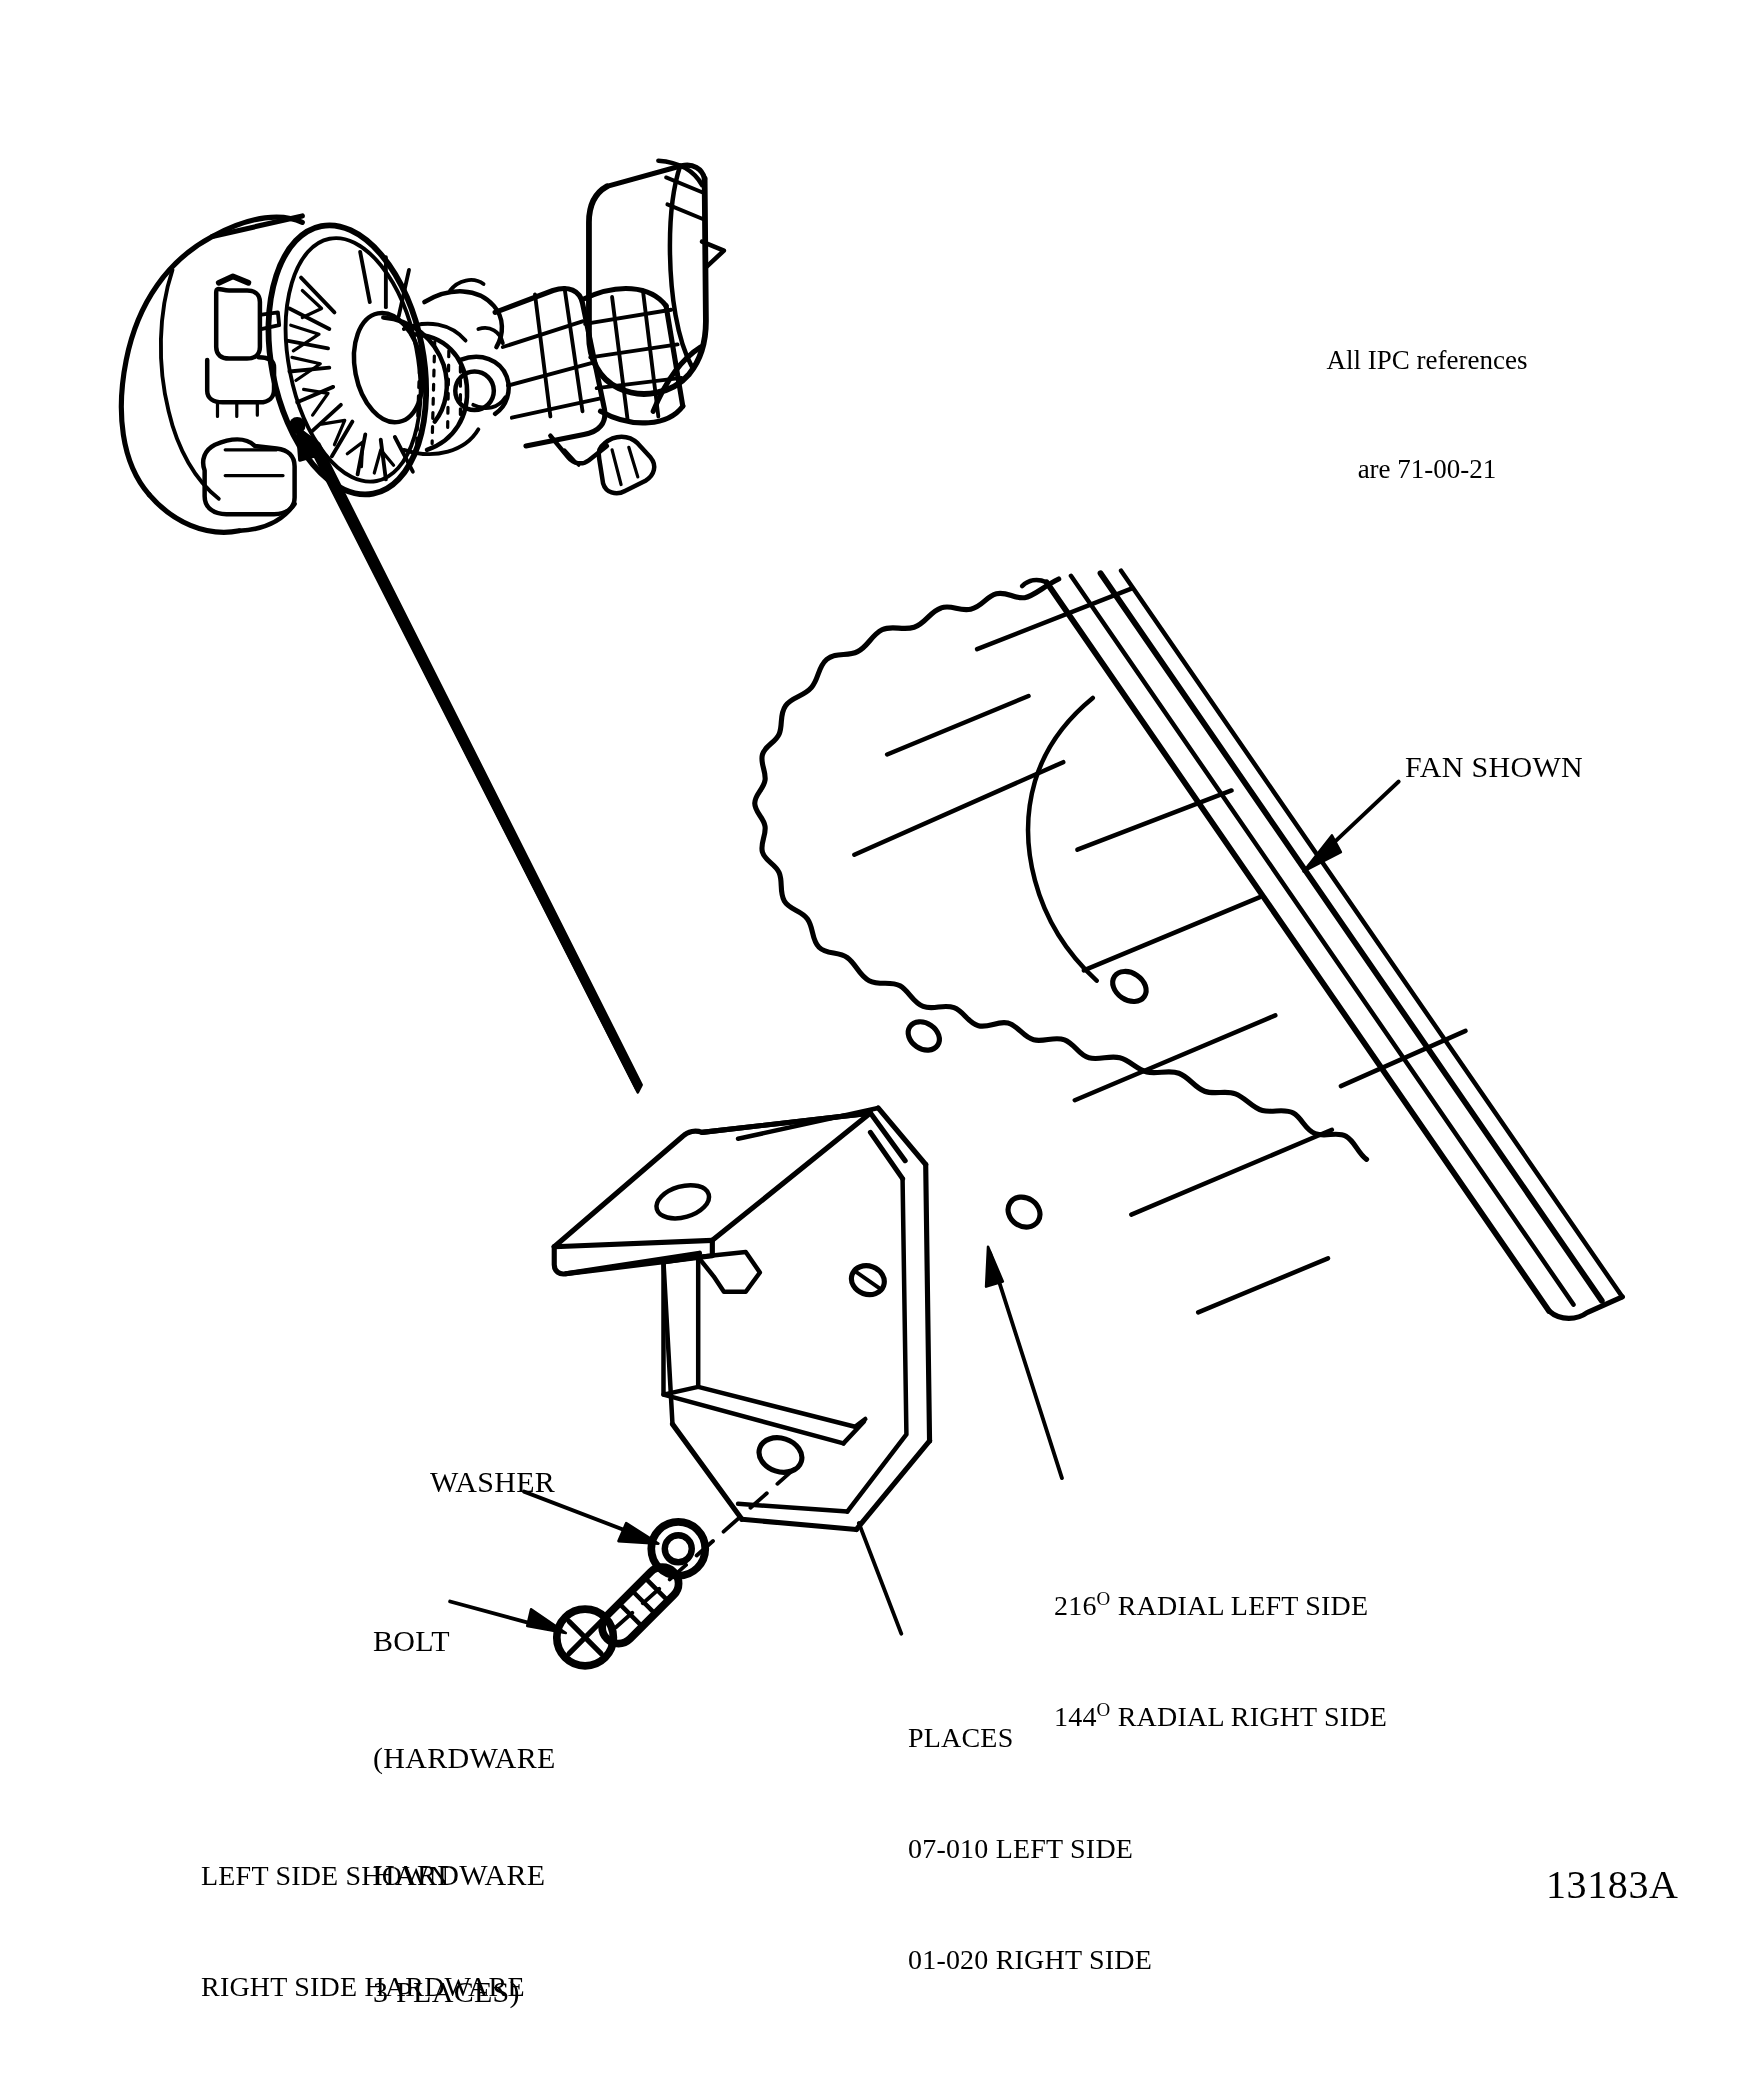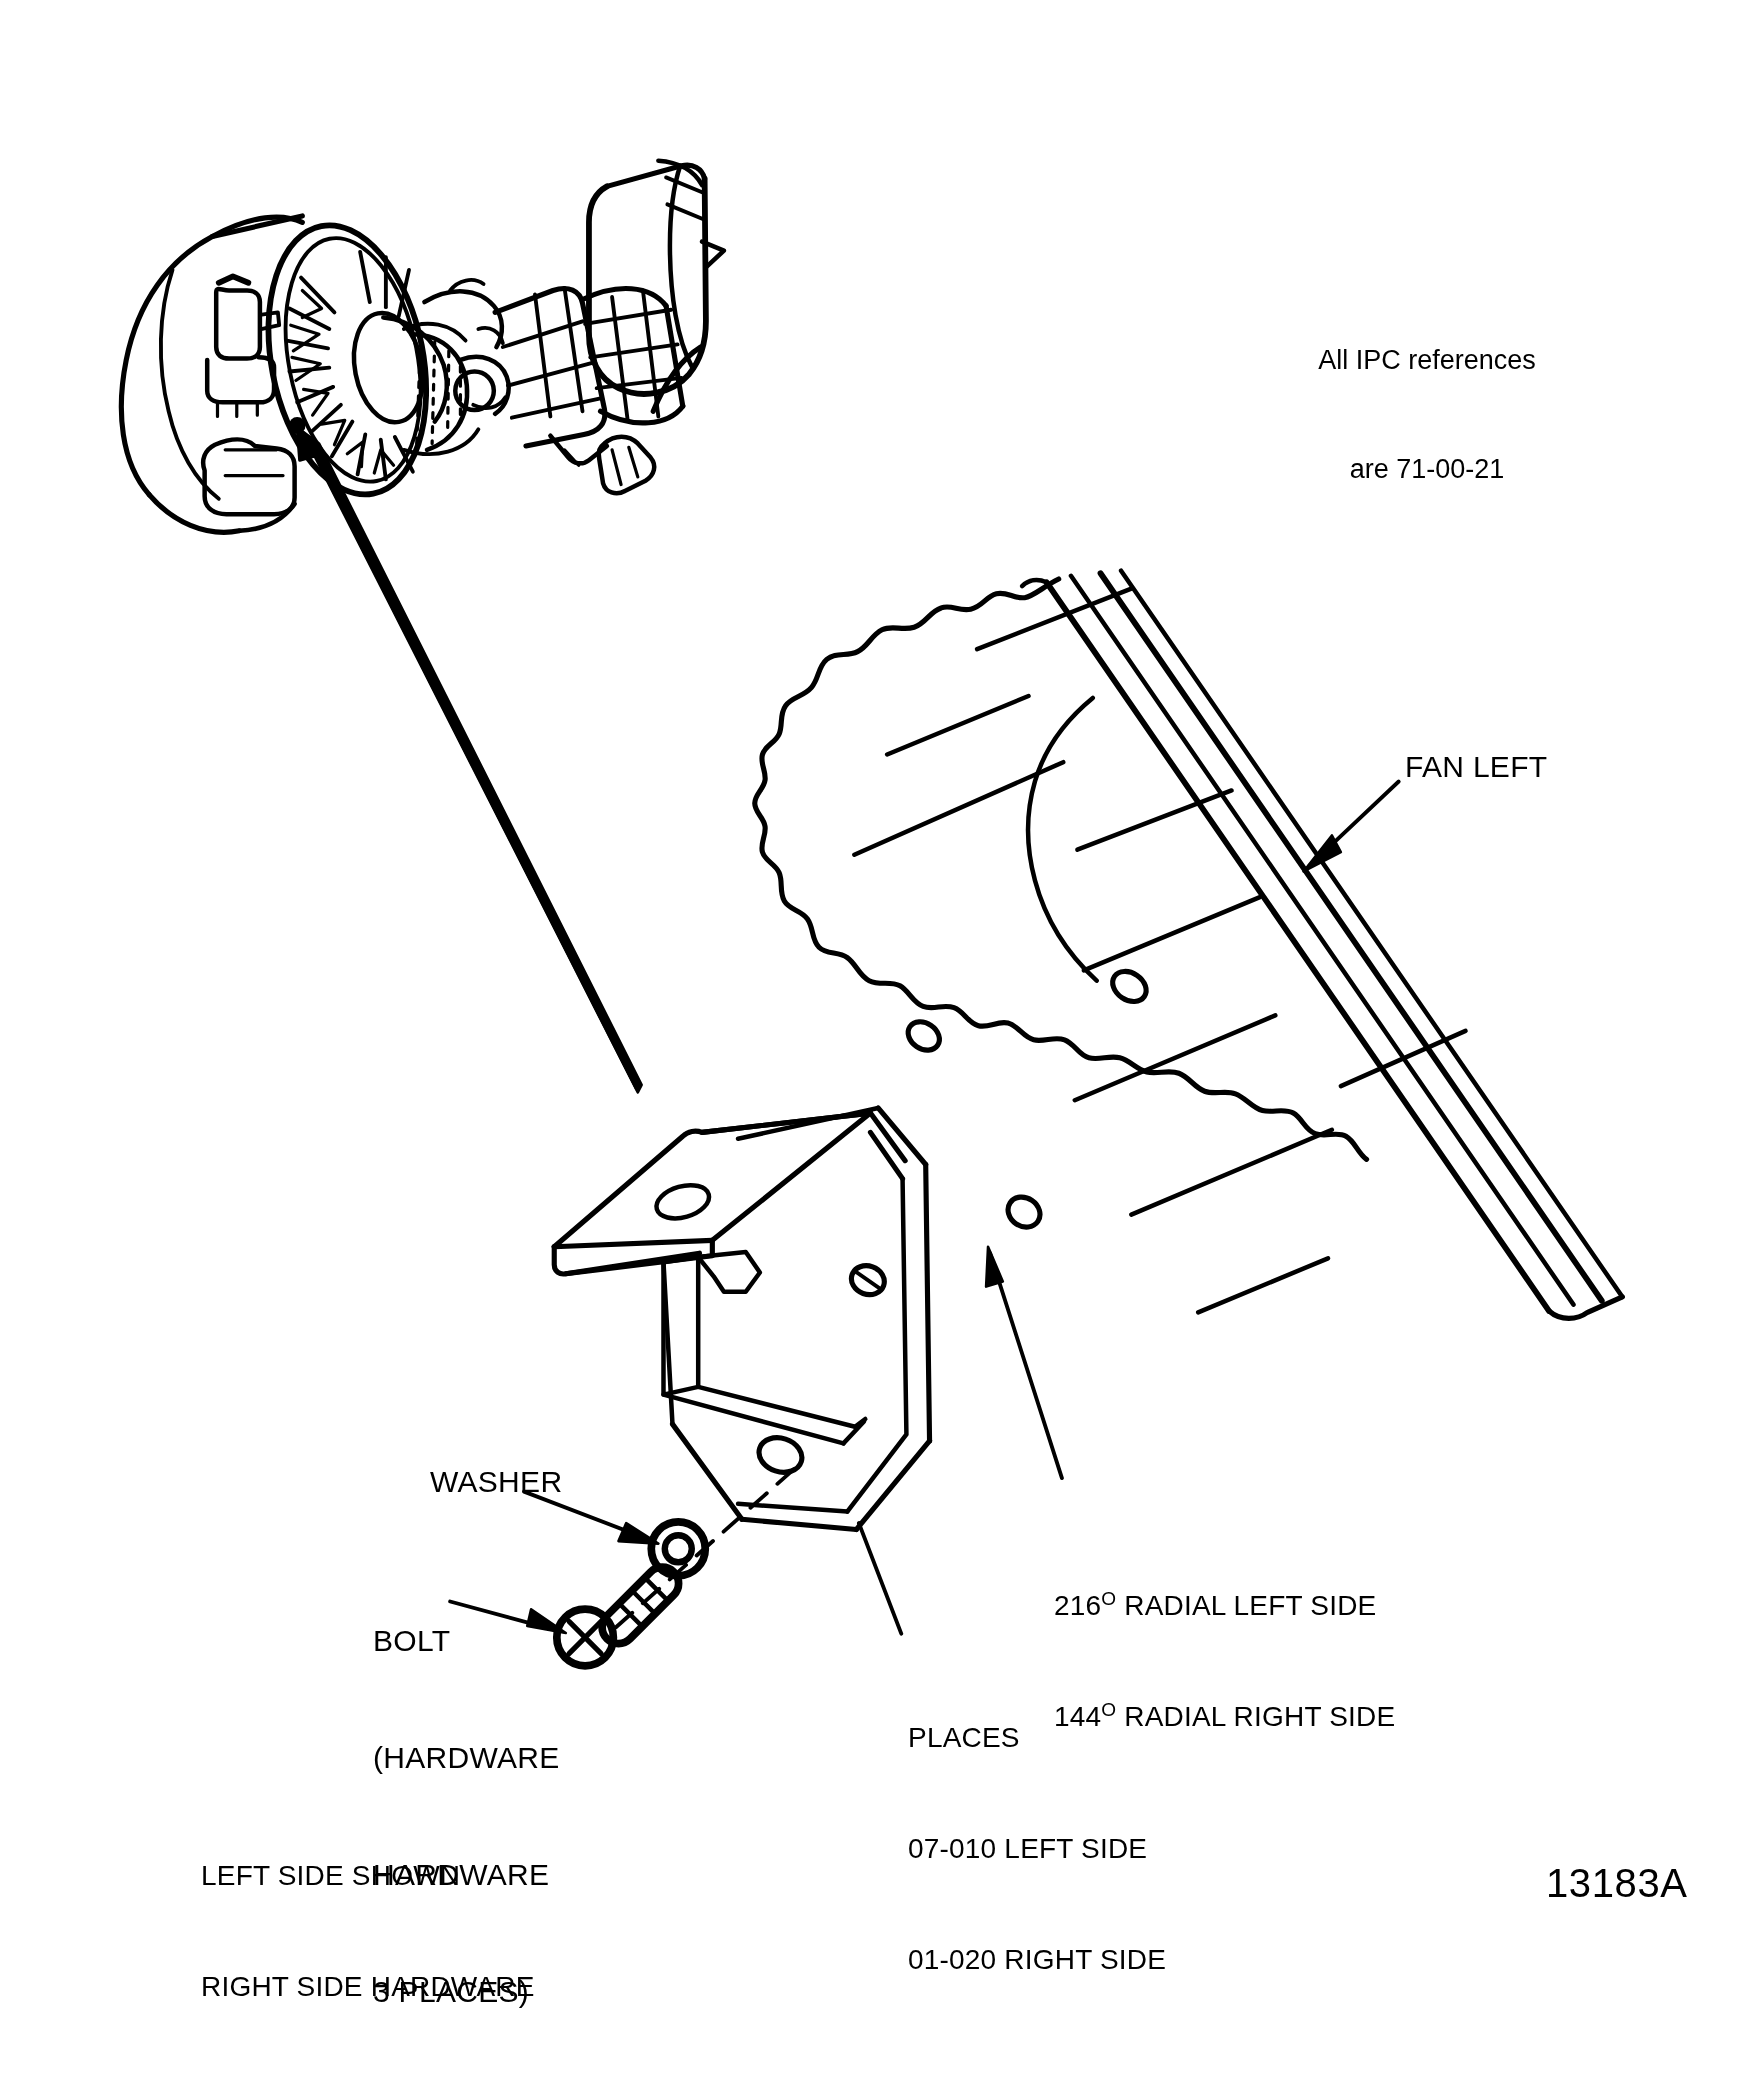--- a/index.html
+++ b/index.html
@@ -1,20 +1,20 @@
 <!DOCTYPE html>
 <html style="font-size:10.3px"><head>
 <meta charset="utf-8">
 <style>
   html,body{margin:0;padding:0;background:#fff;}
   body{width:1755px;height:2097px;position:relative;overflow:hidden;
        font-family:"Liberation Sans",sans-serif;color:#000;}
   #figure{position:absolute;inset:0;}
   svg{display:block;}
-  .txt{position:absolute;font-family:Liberation Sans, sans-serif;color:#000;white-space:pre;}
+  .txt{position:absolute;font-family:Liberation Serif, serif;color:#000;white-space:pre;}
   .cap{font-size:30px;letter-spacing:0.3px;line-height:1.30;}
   .capm{font-size:28px;letter-spacing:0.2px;line-height:1.32;}
   .note{font-size:27px;line-height:1.34;text-align:center;}
   .figno{font-size:40px;letter-spacing:0.6px;}
   .deg{font-size:19px;vertical-align:super;line-height:0;}
   .blk div{white-space:pre;}
 </style>
 </head>
 <body>
 
@@ -273,21 +273,21 @@
   </g>
 
 </svg>
 </div>
 
 <div class="txt note" style="left:1292px; top:270px; width:270px;">
   <div>All IPC references</div>
   <div>are 71-00-21</div>
 </div>
 
-<div class="txt cap" style="left:1405px; top:747px;">FAN LEFT</div>
+<div class="txt cap" style="left:1405px; top:747px;">FAN SHOWN</div>
 
 <div class="txt cap" style="left:382px; top:1462px;margin-left:48px;">WASHER</div>
 
 <div class="txt cap blk" style="left:373px; top:1543px;">
   <div>BOLT</div>
   <div>(HARDWARE</div>
   <div>HARDWARE</div>
   <div>3 PLACES)</div>
 </div>
 

